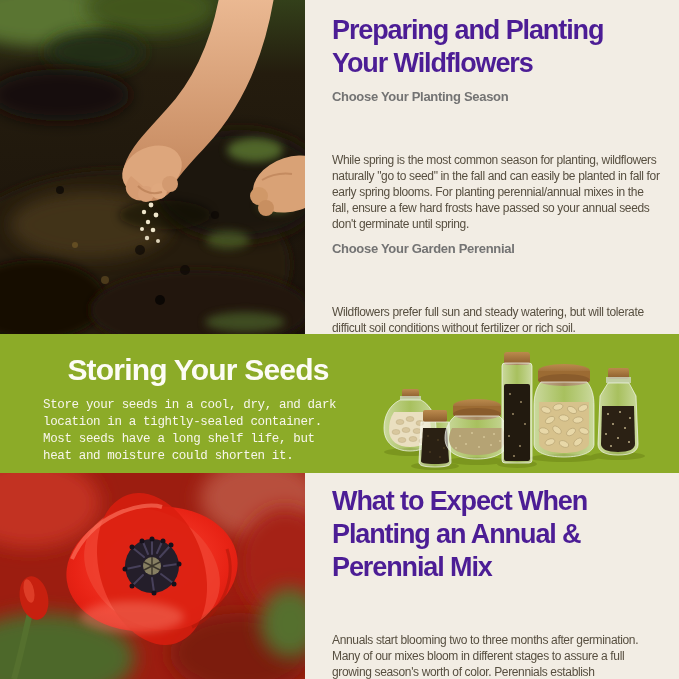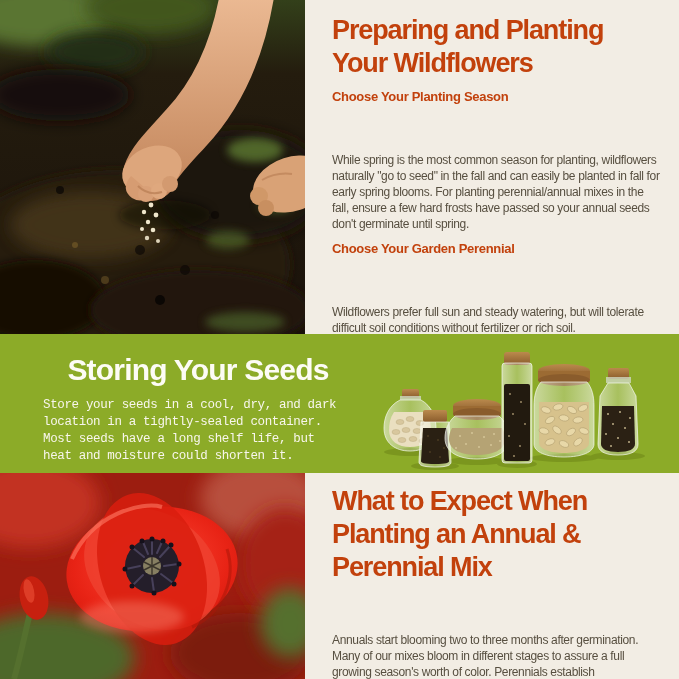--- a/index.html
+++ b/index.html
@@ -12,26 +12,26 @@
   .photo { position:absolute; display:block; }
   .photo-soil  { left:0; top:0; width:305px; height:334px; }
   .photo-poppy { left:0; top:473px; width:305px; height:206px; }
 
   
   .panel-top {
     position:absolute; left:305px; top:0; width:374px; height:334px;
     background:#f2ede4; padding:14px 16px 0 27px;
   }
   h1.big, h2.big {
-    color:#c2410c; font-weight:700; font-size:27px; line-height:33px;
+    color:#4c1d95; font-weight:700; font-size:27px; line-height:33px;
     letter-spacing:-1.1px;
   }
   h1.big { margin-bottom:7px; }
   .subhead {
-    color:#c2410c; font-weight:700; font-size:13px; letter-spacing:-0.3px;
+    color:#737373; font-weight:700; font-size:13px; letter-spacing:-0.3px;
     margin-top:9px; margin-bottom:2px;
   }
   .bodytext {
     color:#574f40; font-size:12px; line-height:16px; letter-spacing:-0.35px;margin-top:48px;
   }
 
   
   .band {
     position:absolute; left:0; top:334px; width:679px; height:139px;
     background:#8cab28;

